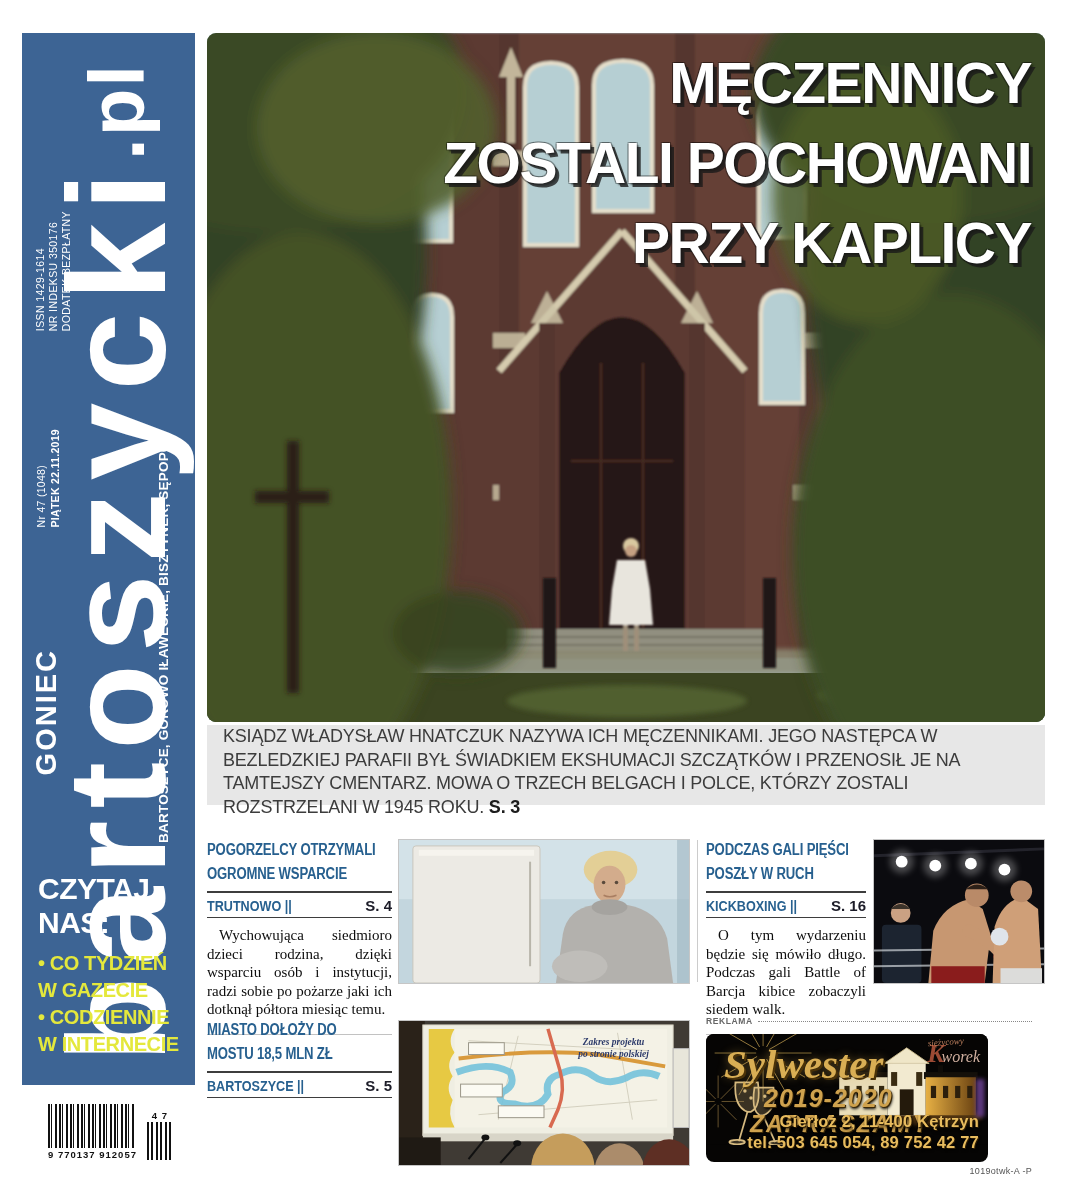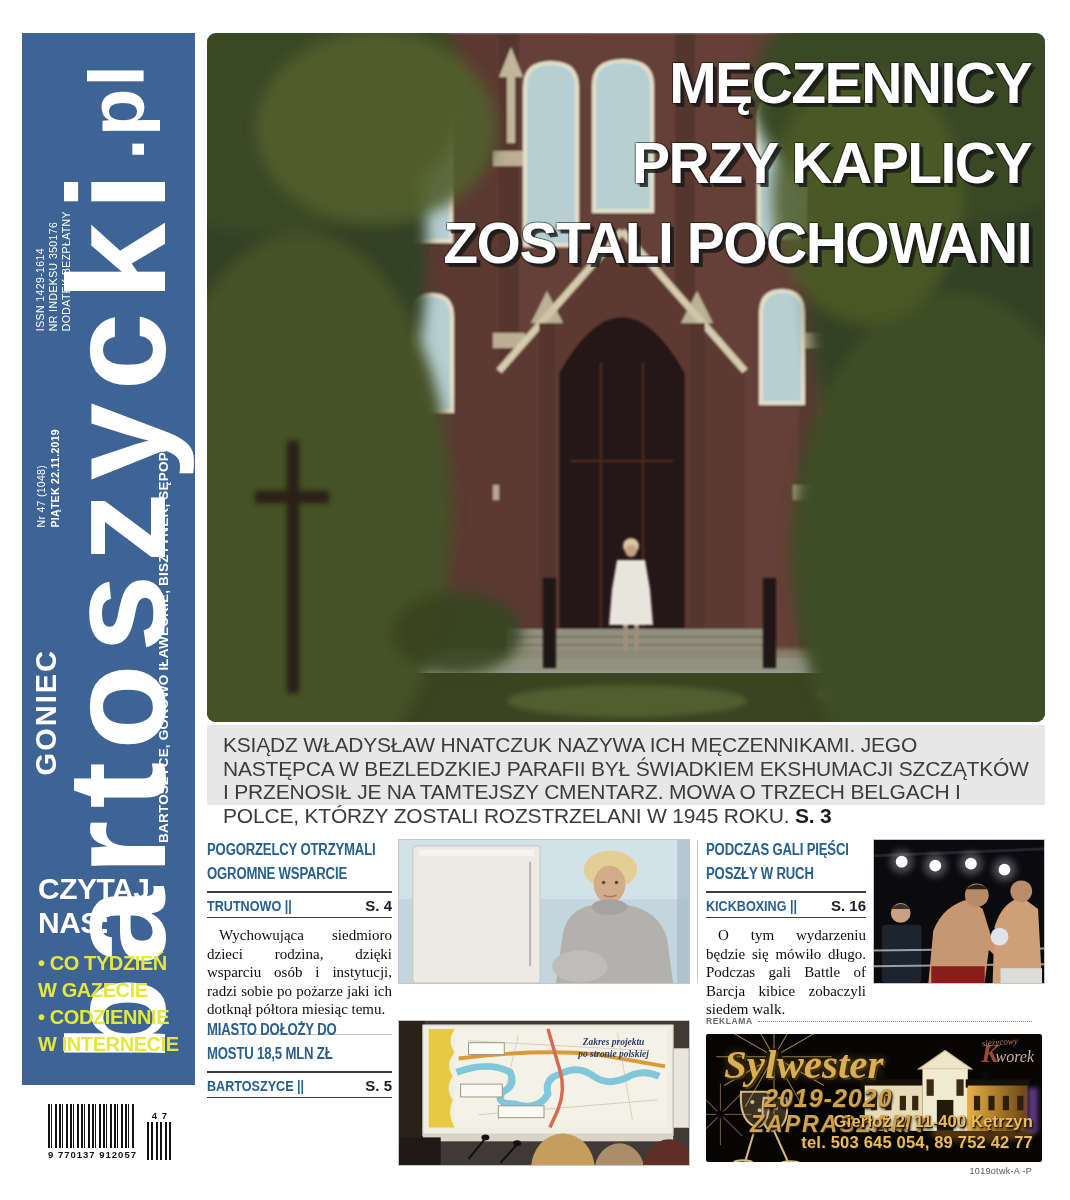--- a/index.html
+++ b/index.html
@@ -26,21 +26,21 @@
   .bc-addon .bars{width:26px;height:38px;
     background:repeating-linear-gradient(90deg,#111 0 2px,#fff 2px 4px,#111 4px 6px,#fff 6px 9px);}
   .bc-addon .bc-digits{margin:16px 0 1px;}
   
   .lead-photo{position:absolute;left:207px;top:33px;width:838px;height:689px;overflow:hidden;background:#9db8ad;border-radius:9px;}
   .lead-photo svg{position:absolute;inset:0;width:100%;height:100%;}
   .headline{position:absolute;right:14px;top:10px;text-align:right;color:#fff;font-weight:bold;
     font-size:57px;line-height:80px;letter-spacing:-1.5px;
     text-shadow:4px 4px 0 rgba(25,25,25,.78),-1px -1px 0 rgba(0,0,0,.3),1px -1px 0 rgba(0,0,0,.3),-1px 1px 0 rgba(0,0,0,.3),2px 2px 2px rgba(0,0,0,.5);}
   .standfirst{position:absolute;left:207px;top:725px;width:838px;height:80px;background:#e7e7e7;
-    box-sizing:border-box;padding:8px 16px;font-size:21px;line-height:23.5px;color:#3c3c3c;
+    box-sizing:border-box;padding:0 16px;font-size:18px;line-height:23.5px;color:#3c3c3c;
     letter-spacing:-.2px;}
   .sf-ref{font-weight:bold;color:#1c1c1c;}
   
   .teaser{position:absolute;}
   .t-head{color:#27608f;font-size:16px;line-height:24px;font-weight:bold;letter-spacing:-.2px;
     transform:scaleX(.82);transform-origin:left top;white-space:nowrap;}
   .rule-a{border-top:2px solid #3d3d3d;margin-top:5px;}
   .kicker-row{display:flex;justify-content:space-between;align-items:baseline;padding:4px 0 3px;}
   .kicker{color:#27608f;font-weight:bold;font-size:14px;transform:scaleX(.9);transform-origin:left;white-space:nowrap;}
   .pageref{font-weight:bold;font-size:15px;color:#1c1c28;}
@@ -48,21 +48,21 @@
   .t-body{font-family:"Liberation Serif",serif;font-size:15px;line-height:18.5px;text-align:justify;
     text-indent:12px;color:#0d0d0d;margin-top:8px;}
   .rule-c{border-top:1px solid #c2c2c2;margin-top:7px;}
   .tphoto{position:absolute;border:1px solid #c6c6c6;box-sizing:border-box;background:#ddd;overflow:hidden;}
   .tphoto svg{display:block;width:100%;height:100%;}
   .vdiv{position:absolute;left:697px;top:840px;width:1px;height:142px;background:#ccc;}
   
   .adcol{position:absolute;left:706px;top:1016px;width:326px;}
   .rek-row{display:flex;align-items:center;gap:5px;color:#666;font-size:8.5px;letter-spacing:.6px;font-weight:bold;}
   .rek-line{flex:1;border-top:1px dotted #888;height:0;}
-  .ad-box{position:relative;margin-top:8px;width:336px;height:128px;background:#060504;border-radius:3px;overflow:hidden;}
+  .ad-box{position:relative;margin-top:8px;width:282px;height:128px;background:#060504;border-radius:8px;overflow:hidden;}
   .ad-box svg{position:absolute;inset:0;}
   .ad-title{position:absolute;left:18px;top:6px;font-family:"Liberation Serif",serif;font-style:italic;
     font-weight:bold;font-size:41px;color:#d9ae54;text-shadow:2px 2px 0 #4a3208,0 0 10px rgba(220,175,85,.45);}
   .ad-season{position:absolute;left:58px;top:50px;font-weight:bold;font-style:italic;font-size:25px;
     color:#cfa24e;letter-spacing:1px;text-shadow:1px 1px 0 #3a2808,1px 2px 3px #000;}
   .ad-invite{position:absolute;left:44px;top:77px;font-weight:bold;font-style:italic;font-size:23px;
     color:#cfa24e;letter-spacing:2px;text-shadow:1px 1px 0 #3a2808,1px 2px 3px #000;}
   .ad-logo{position:absolute;right:8px;top:2px;text-align:right;line-height:12px;}
   .ad-logo-script{font-family:"Liberation Serif",serif;font-style:italic;font-size:9px;color:#b87d5c;
     display:block;margin-right:16px;transform:rotate(-4deg);}
@@ -199,22 +199,22 @@
         <circle cx="424" cy="513" r="8" fill="#d9c89e"></circle>
         <circle cx="424" cy="518" r="6" fill="#c49d7e"></circle>
         <path d="M410,527 L438,527 L443,556 L446,592 L402,592 L405,556 Z" fill="#e9e6de"></path>
         <rect x="416" y="592" width="5" height="26" fill="#9c8c74"></rect>
         <rect x="427" y="592" width="5" height="26" fill="#9c8c74"></rect>
       </g>
       <rect x="0" y="0" width="838" height="689" fill="#cfe0e0" opacity=".05"></rect>
     </svg>
     <div class="headline">
       <div>MĘCZENNICY</div>
+      <div>ZOSTALI POCHOWANI</div>
       <div>PRZY KAPLICY</div>
-      <div>ZOSTALI POCHOWANI</div>
     </div>
   </div>
 
   <div class="standfirst"><span>KSIĄDZ WŁADYSŁAW HNATCZUK NAZYWA ICH MĘCZENNIKAMI. JEGO NASTĘPCA W BEZLEDZKIEJ PARAFII BYŁ ŚWIADKIEM EKSHUMACJI SZCZĄTKÓW I PRZENOSIŁ JE NA TAMTEJSZY CMENTARZ. MOWA O TRZECH BELGACH I POLCE, KTÓRZY ZOSTALI ROZSTRZELANI W 1945 ROKU. </span><span class="sf-ref">S. 3</span></div>
 
   <div class="teaser" style="left:207px;top:838px;width:185px;">
     <div class="t-head">
       <div>POGORZELCY OTRZYMALI</div>
       <div>OGROMNE WSPARCIE</div>
     </div>

